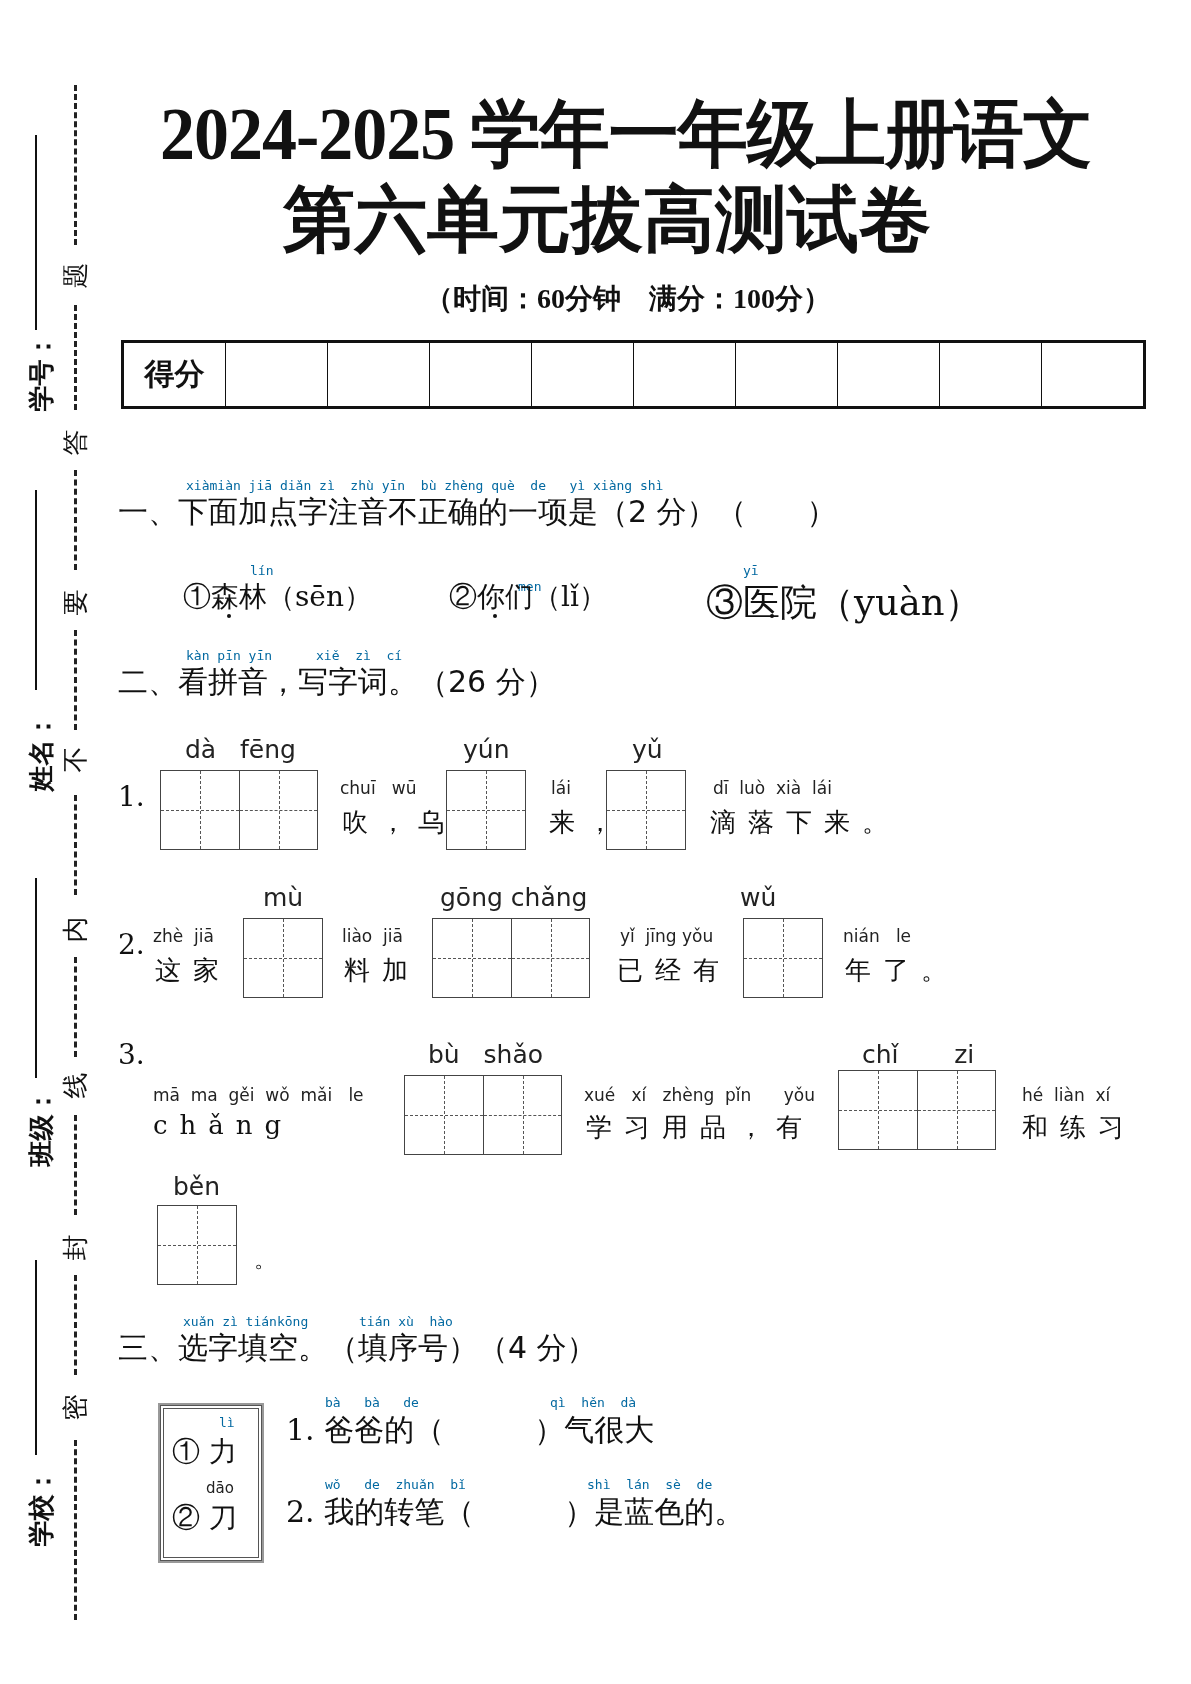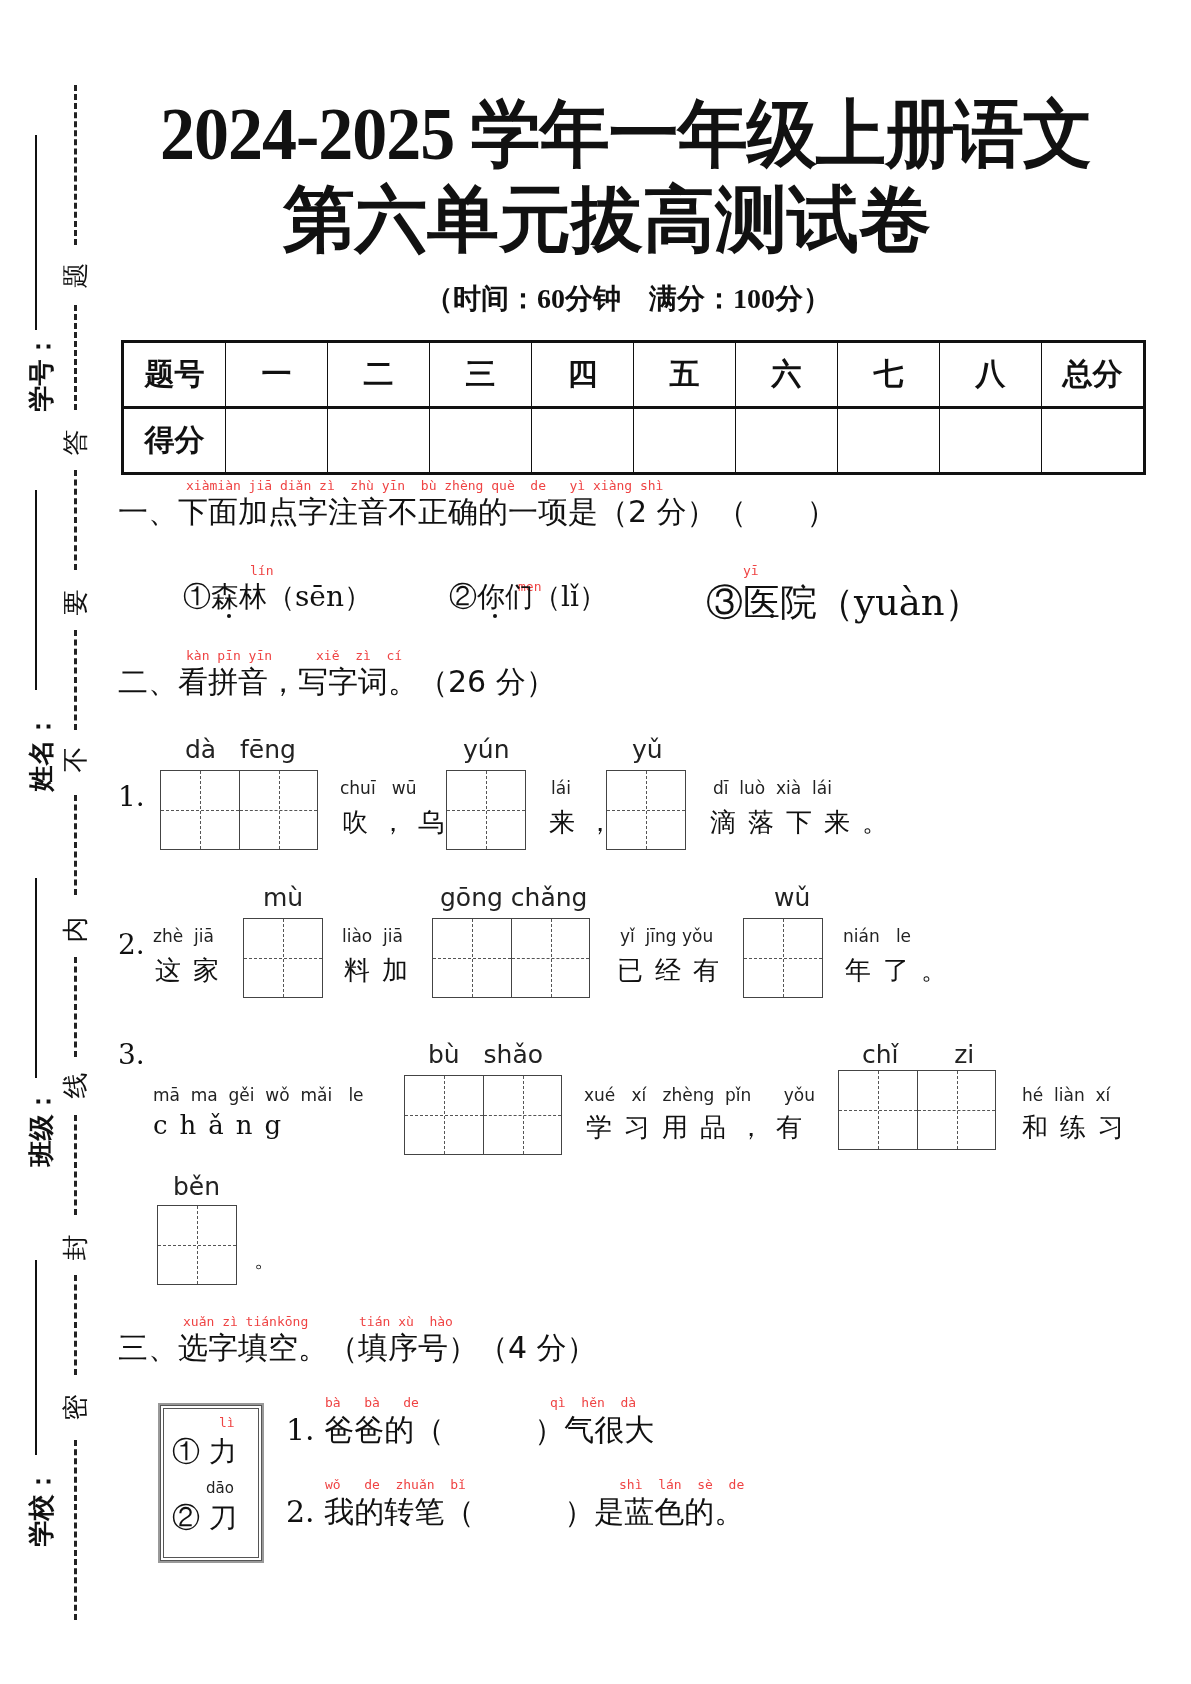--- a/index.html
+++ b/index.html
@@ -16,21 +16,21 @@
 
   .title1 { left:160px; top:88px; font-size:70px; font-weight:bold; letter-spacing:-1px; font-family:"Liberation Serif", serif; transform:scaleY(1.05); }
   .title2 { left:283px; top:172px; font-size:72px; font-weight:bold; font-family:"Liberation Serif", serif; }
   .subtitle { left:425px; top:280px; font-size:28px; font-weight:bold; font-family:"Liberation Serif", serif; }
 
   table.score { position:absolute; left:121px; top:340px; border-collapse:collapse; border:3px solid #111; }
   table.score td { border:1.5px solid #111; width:99px; height:61px; text-align:center; font-size:30px; font-weight:bold; font-family:"Liberation Serif", serif; }
   table.score tr:first-child td { border-bottom:3px solid #111; }
 
   .q-head { font-size:30px; font-family:"DejaVu Sans", sans-serif; }
-  .py-small { font-family:"DejaVu Sans Mono", monospace; font-size:13px; color:#ef4444; }
+  .py-small { font-family:"DejaVu Sans Mono", monospace; font-size:13px; color:#0369a1; }
   .py-mid { font-family:"DejaVu Sans", sans-serif; font-size:17px; color:#222; }
   .py-big { font-family:"DejaVu Sans", sans-serif; font-size:25px; color:#222; }
   .hanzi-kai { font-size:26px; letter-spacing:12px; font-family:"DejaVu Serif", serif; }
 
   .grid { position:absolute; display:flex; border:1.5px solid #444; }
   .cell { width:78px; height:78px; position:relative; box-sizing:border-box; }
   .cell + .cell { border-left:1.5px solid #444; }
   .cell::before { content:""; position:absolute; left:50%; top:0; bottom:0; border-left:1px dashed #555; }
   .cell::after { content:""; position:absolute; top:50%; left:0; right:0; border-top:1px dashed #555; }
 
@@ -67,32 +67,20 @@
   <div class="vchar" style="top:1390px;">密</div>
   <div class="dash" style="top:1440px;height:180px;"></div>
 </div>
 
 <div class="abs title1">2024-2025 学年一年级上册语文</div>
 <div class="abs title2">第六单元拔高测试卷</div>
 <div class="abs subtitle">（时间：60分钟　满分：100分）</div>
 
 <table class="score">
   <tbody>
-      <tr>
-    <td>题号</td>
-    <td>一</td>
-    <td>二</td>
-    <td>三</td>
-    <td>四</td>
-    <td>五</td>
-    <td>六</td>
-    <td>七</td>
-    <td>八</td>
-    <td>总分</td>
-  </tr>
   <tr>
     <td>得分</td>
     <td></td>
     <td></td>
     <td></td>
     <td></td>
     <td></td>
     <td></td>
     <td></td>
     <td></td>
@@ -150,21 +138,21 @@
   </div>
 <div class="abs py-mid" style="left:342px;top:926px;white-space:pre;">liào  jiā</div>
 <div class="abs hanzi-kai" style="left:344px;top:953px;">料加</div>
 <div class="abs py-big" style="left:440px;top:883px;">gōng chǎng</div>
 <div class="grid" style="left:432px;top:918px;">
     <div class="cell"></div>
     <div class="cell"></div>
   </div>
 <div class="abs py-mid" style="left:620px;top:926px;white-space:pre;">yǐ  jīng yǒu</div>
 <div class="abs hanzi-kai" style="left:617px;top:953px;">已经有</div>
-<div class="abs py-big" style="left:774px;top:883px;">wǔ</div>
+<div class="abs py-big" style="left:740px;top:883px;">wǔ</div>
 <div class="grid" style="left:743px;top:918px;">
     <div class="cell"></div>
   </div>
 <div class="abs py-mid" style="left:843px;top:926px;white-space:pre;">nián   le</div>
 <div class="abs hanzi-kai" style="left:845px;top:953px;">年了。</div>
 
 <div class="abs" style="left:118px;top:1038px;font-size:28px;">3.</div>
 <div class="abs py-mid" style="left:153px;top:1085px;white-space:pre;">mā  ma  gěi  wǒ  mǎi   le</div>
 <div class="abs hanzi-kai" style="left:153px;top:1110px;">chǎng</div>
 <div class="abs py-big" style="left:428px;top:1040px;white-space:pre;">bù   shǎo</div>
@@ -196,14 +184,14 @@
   <div class="abs" style="left:8px;top:24px;font-size:28px;">① 力</div>
   <div class="abs py-mid" style="left:42px;top:70px;font-size:15px;">dāo</div>
   <div class="abs" style="left:8px;top:90px;font-size:28px;">② 刀</div>
 </div>
 
 <div class="abs py-small" style="left:325px;top:1395px;white-space:pre;">bà   bà   de</div>
 <div class="abs py-small" style="left:550px;top:1395px;white-space:pre;">qì  hěn  dà</div>
 <div class="abs" style="left:286px;top:1410px;font-size:30px;white-space:pre;">1. 爸爸的（　　　）气很大</div>
 
 <div class="abs py-small" style="left:325px;top:1477px;white-space:pre;">wǒ   de  zhuǎn  bǐ</div>
-<div class="abs py-small" style="left:619px;top:1477px;white-space:pre;">shì  lán  sè  de</div>
+<div class="abs py-small" style="left:587px;top:1477px;white-space:pre;">shì  lán  sè  de</div>
 <div class="abs" style="left:286px;top:1492px;font-size:30px;white-space:pre;">2. 我的转笔（　　　）是蓝色的。</div>
 
 </body></html>

